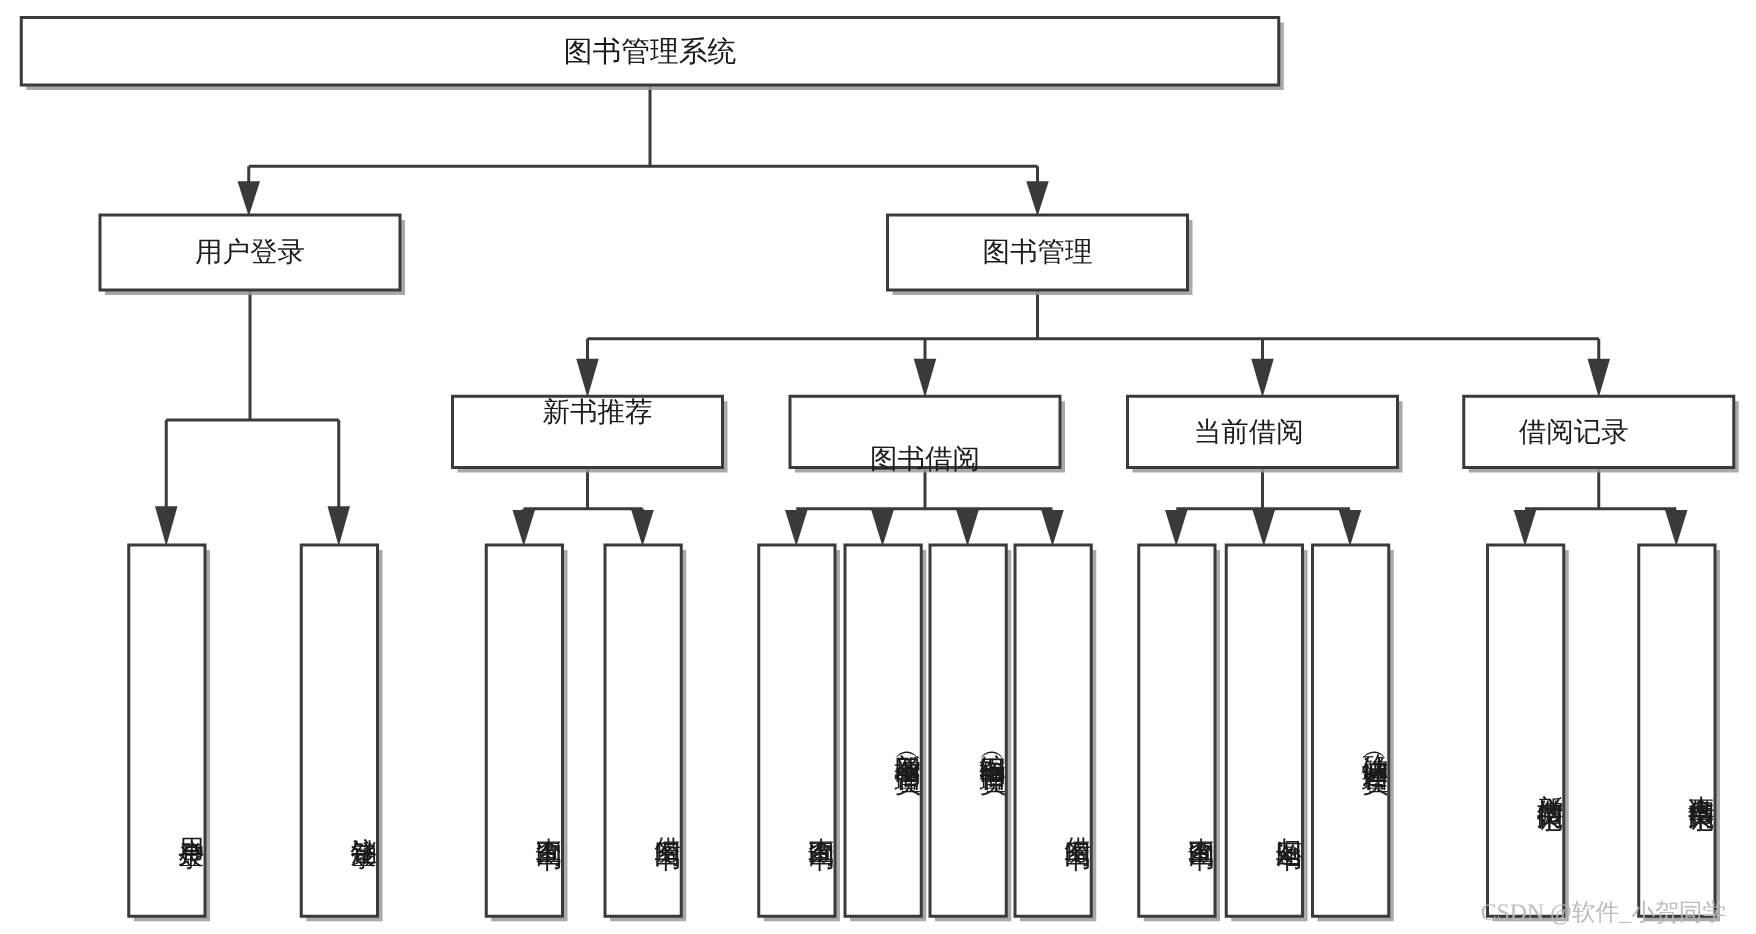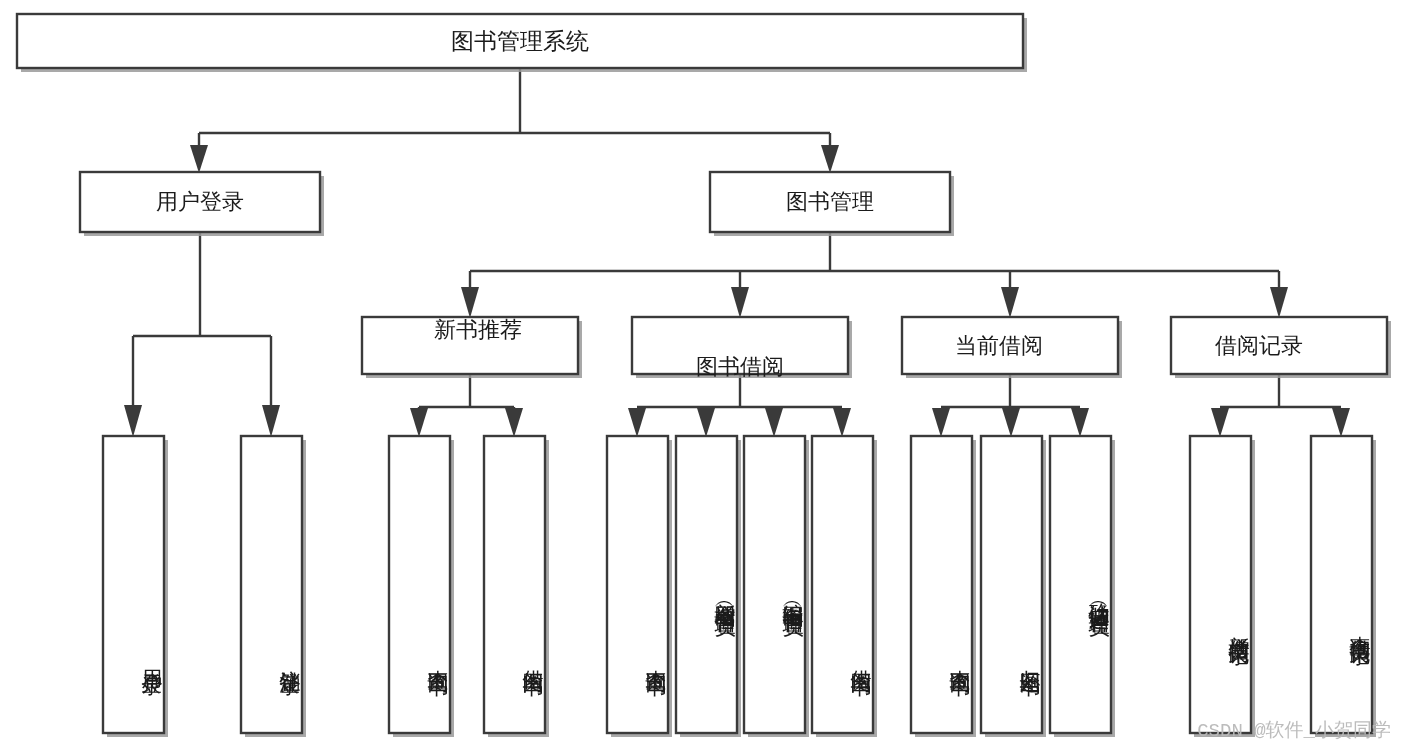--- a/index.html
+++ b/index.html
@@ -66,23 +66,23 @@
     display: flex;
     align-items: center;
     justify-content: center;
     font-family: "Liberation Sans", "DejaVu Sans", sans-serif;
     color: #1b1b1b;
     white-space: nowrap;
     pointer-events: none;
   }
   #watermark {
     position: absolute;
-    right: 14px;
+    right: 24px;
     bottom: 4px;
-    font-family: Liberation Mono, monospace;
+    font-family: Liberation Serif, serif;
     font-size: 19px;
     color: #b9b9b9;
     opacity: 0.95;
     white-space: nowrap;
     pointer-events: none;
   }
 </style>
 </head>
 <body>
 

